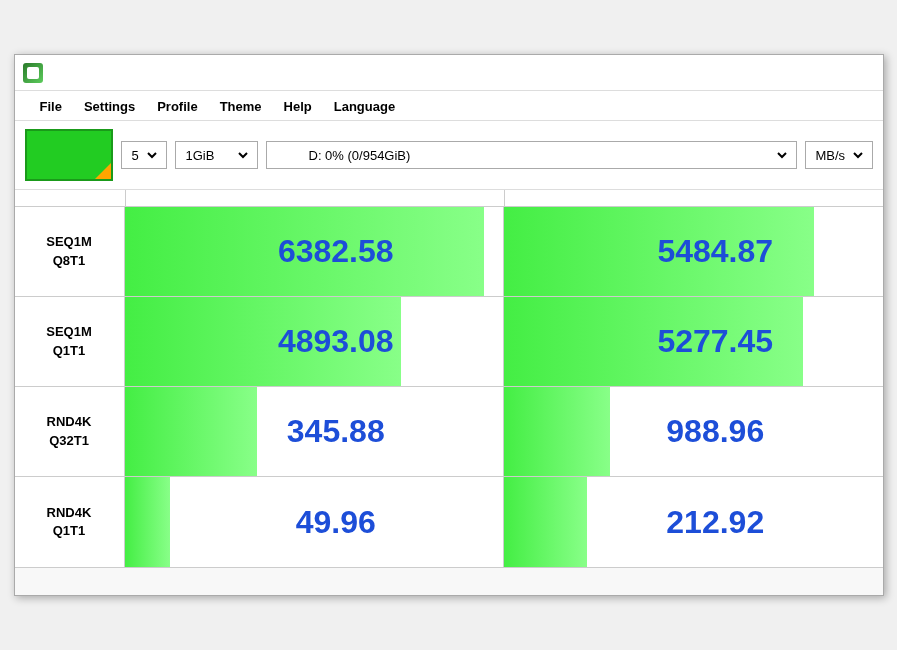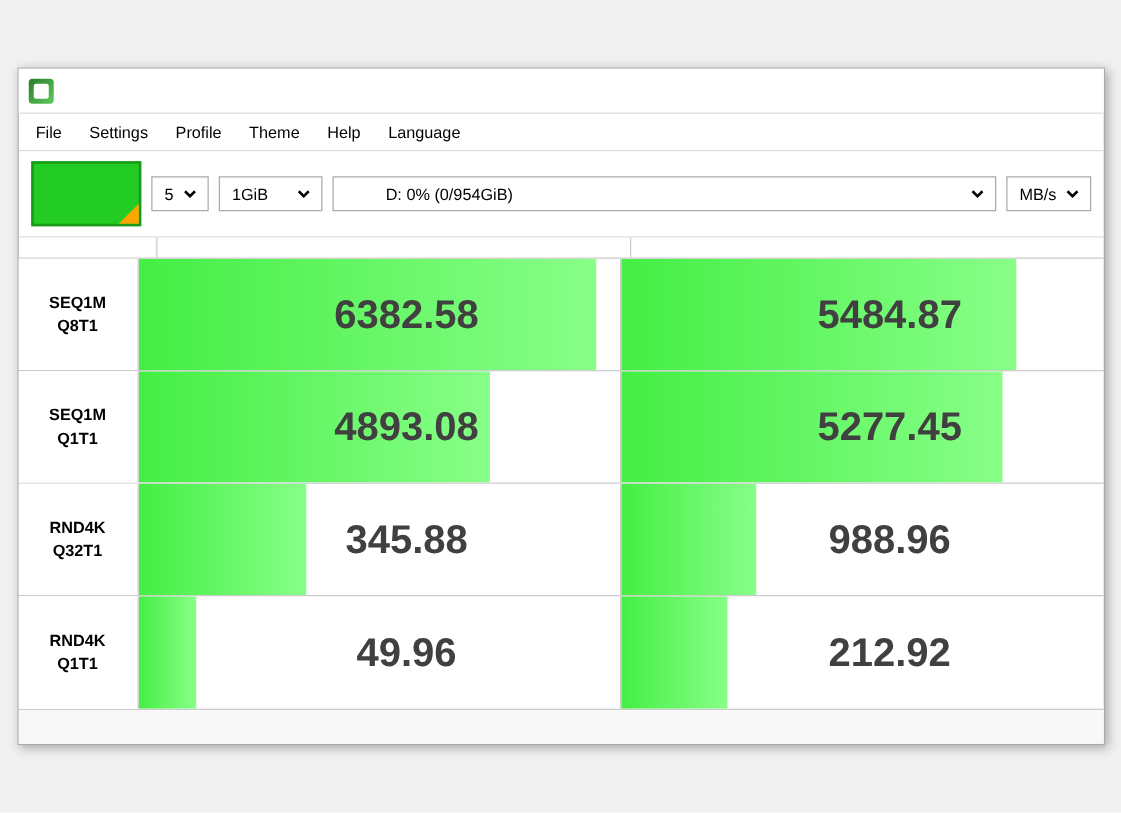--- a/index.html
+++ b/index.html
@@ -63,25 +63,26 @@
       border: none;
       cursor: pointer;
       font-size: 13px;
       color: #444;
       display: flex;
       align-items: center;
       justify-content: center;
     }
     .menu-bar {
       display: flex;
-      align-items: center;
-      padding: 2px 4px;
+      align-items: flex-end;
+      padding: 2px 15px;
       border-bottom: 1px solid #ddd;
       gap: 2px;
       height: 30px;
+      font-weight: bold;
     }
     .menu-item {
       padding: 4px 10px;
       font-size: 13px;
       color: #000;
       cursor: pointer;
       border-radius: 3px;
     }
     .toolbar {
       display: flex;
@@ -155,21 +156,21 @@
     .row-label-col { width: 110px; }
     .read-col { flex: 1; border-left: 1px solid #ccc; border-right: 1px solid #ccc; }
     .write-col { flex: 1; }
     .data-row {
       display: flex;
       border-bottom: 1px solid #ccc;
       height: 90px;
     }
     .data-row:last-child { border-bottom: none; }
     .row-label {
-      width: 96px;
+      width: 110px;
       display: flex;
       align-items: center;
       justify-content: center;
       flex-direction: column;
       font-weight: bold;
       font-size: 13px;
       border-right: 1px solid #ccc;
       background: #fff;
     }
     .row-label span { line-height: 1.4; }
@@ -188,21 +189,21 @@
       top: 0;
       height: 100%;
       background: linear-gradient(to right, #44ee44, #88ff88);
       z-index: 0;
     }
     .cell-value {
       position: relative;
       z-index: 1;
       font-weight: bold;
       font-size: 32px;
-      color: #404040;
+      color: #1d4ed8;
       font-family: Arial, sans-serif;
       margin-left: 44px;
     }
     .bottom-bar {
       height: 28px;
       border-top: 1px solid #ccc;
       background: #f8f8f8;
     }
   </style>
 </head>

